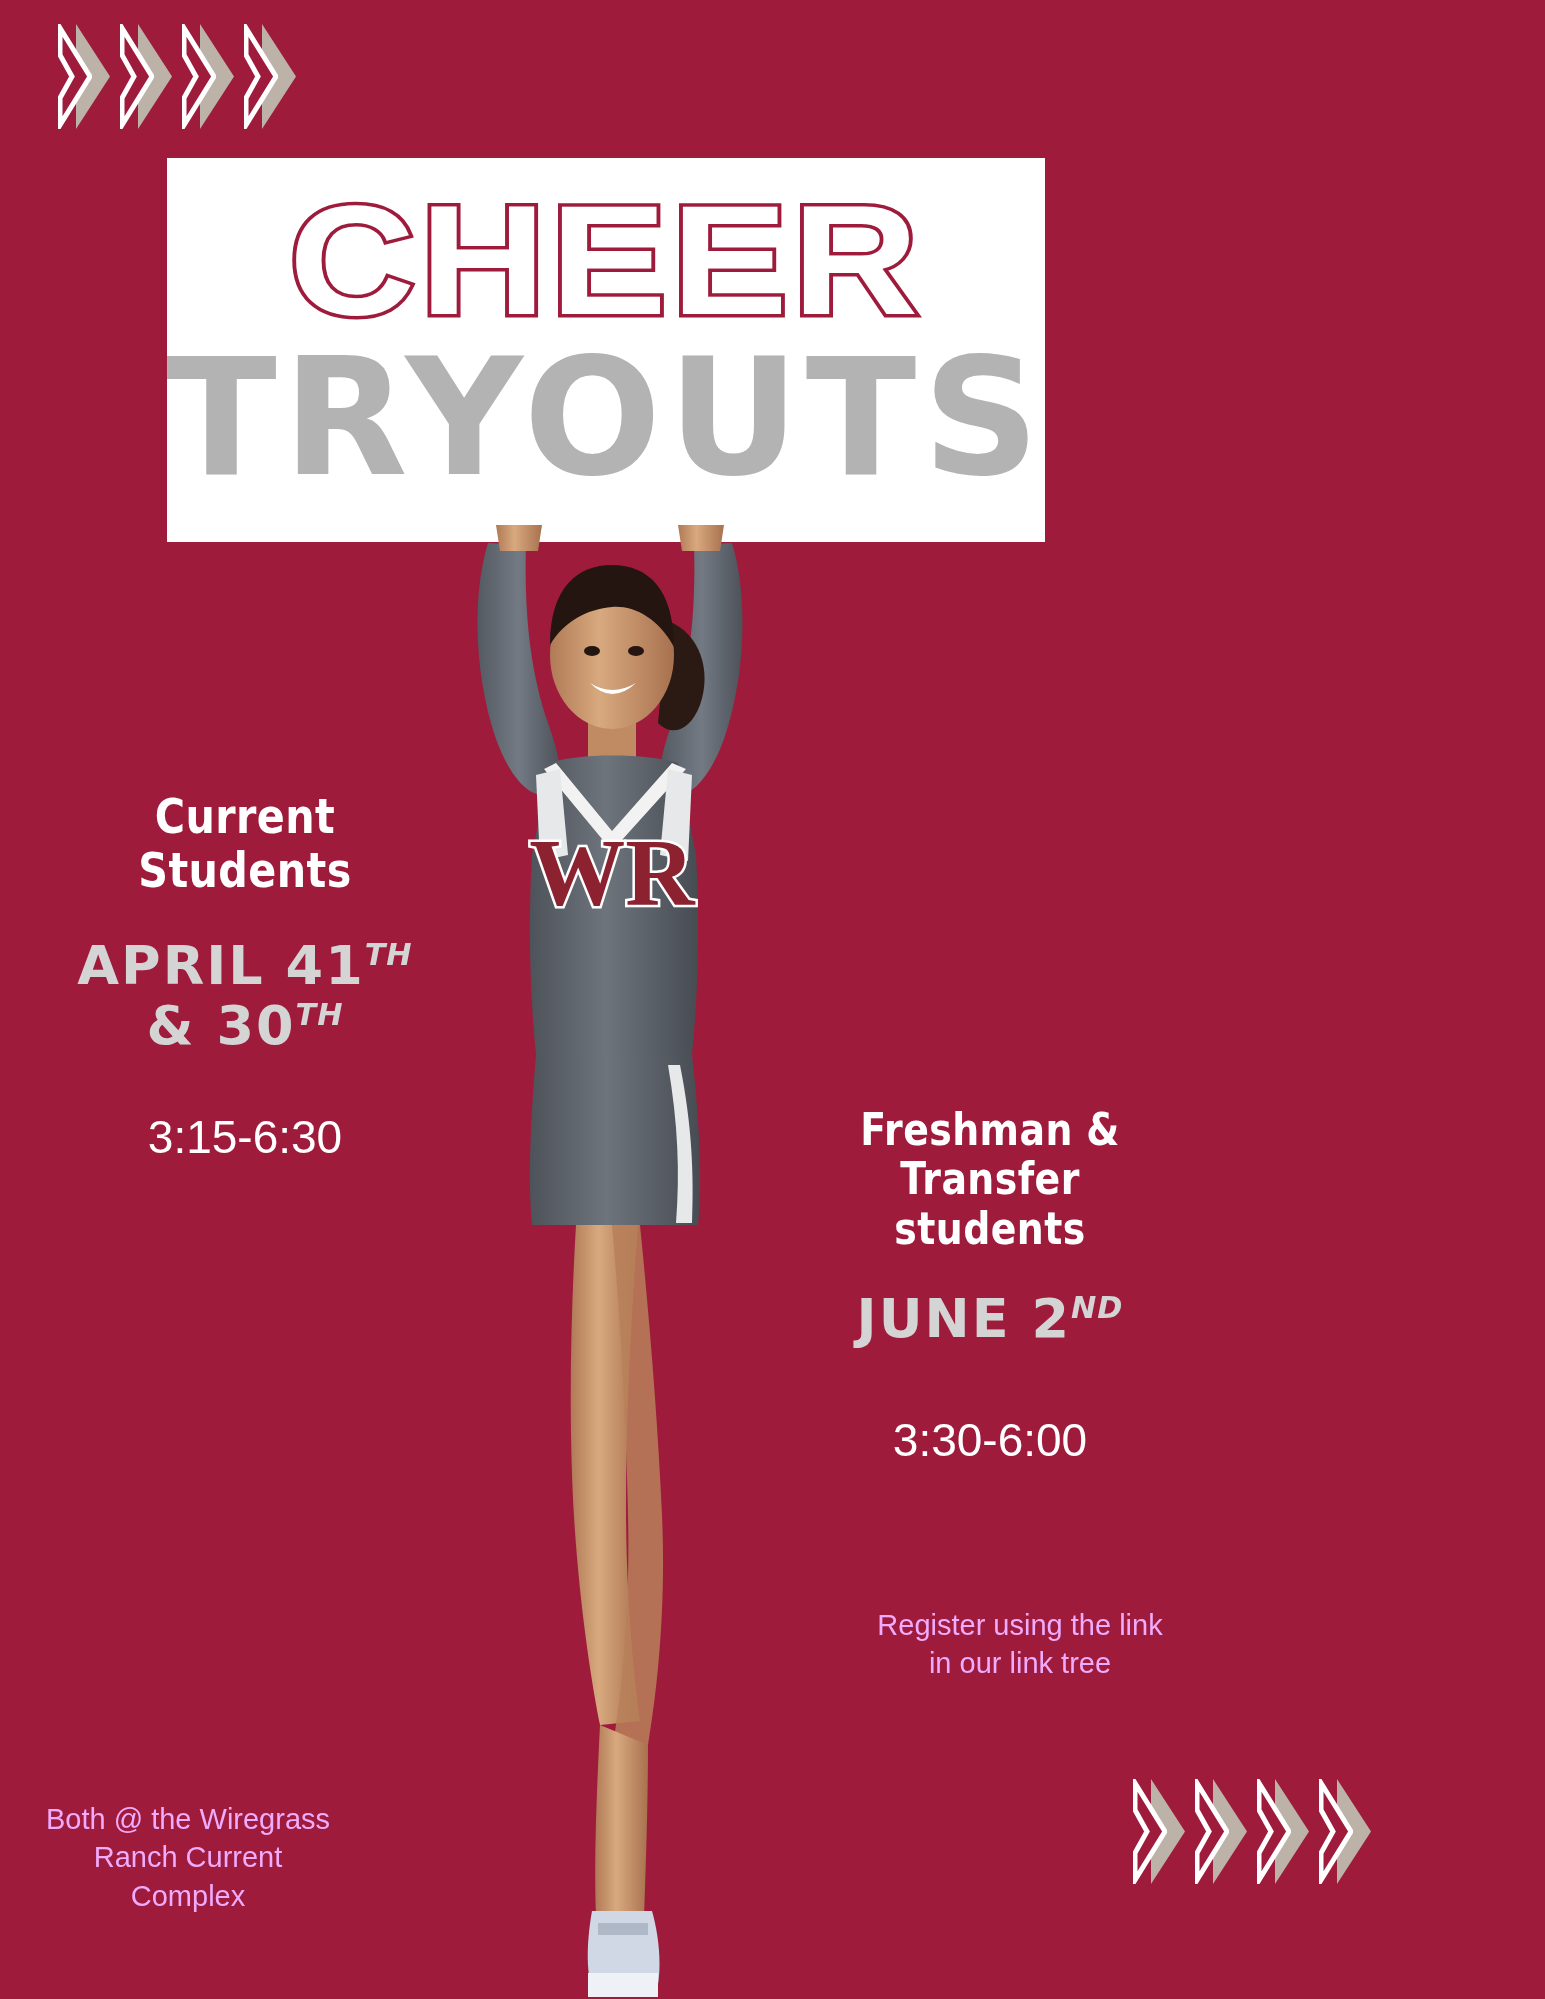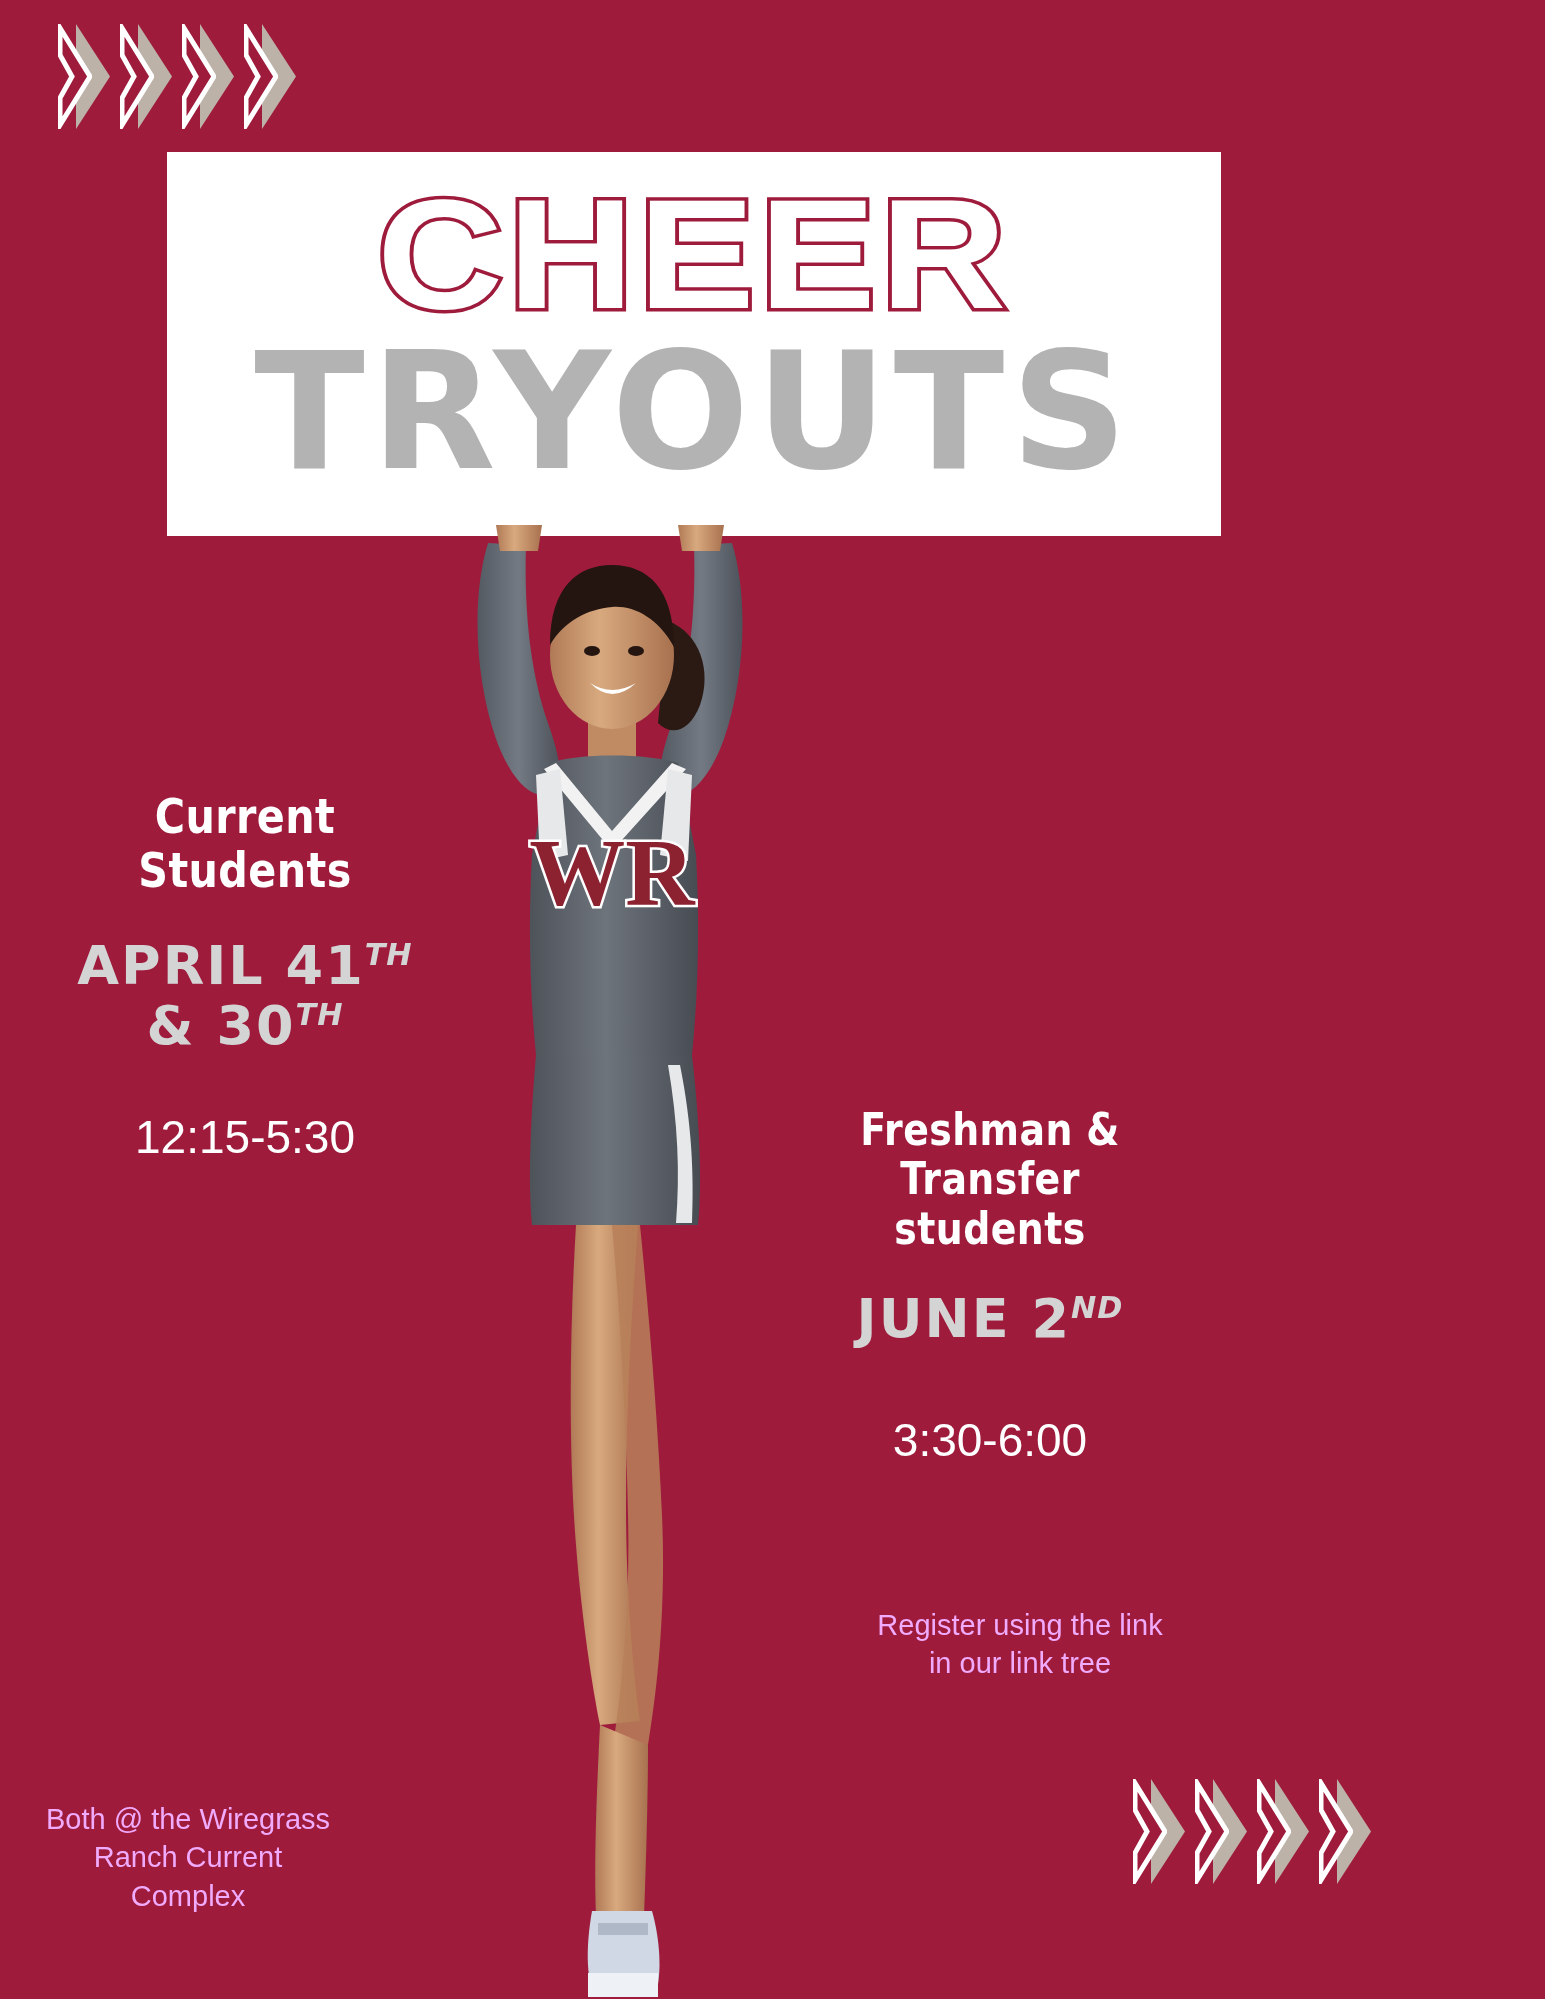--- a/index.html
+++ b/index.html
@@ -44,22 +44,22 @@
 
   
   #chevrons-top-left { left: 58px; top: 24px; }
   
   #chevrons-bottom-right { left: 1133px; top: 1779px; }
 
   
   .title-panel {
     position: absolute;
     left: 167px;
-    top: 152px;
-    width: 1054px;
+    top: 158px;
+    width: 878px;
     height: 384px;
     background: #ffffff;
     box-sizing: border-box;
   }
   .title-cheer {
     position: absolute;
     left: 0;
     top: 24px;
     width: 100%;
     text-align: center;
@@ -282,21 +282,21 @@
       <path d="M198 1398 L248 1398 L248 1410 L198 1410 Z" fill="#aeb8c6"></path>
     </svg>
   </div>
 
   <div class="block" id="left-col">
     <div class="heading-bold">Current Students</div>
     <div class="date-line">
       <span>APRIL 41</span><sup>TH</sup><br>
       <span>&amp; 30</span><sup>TH</sup>
     </div>
-    <div class="time-line">12:15-5:30</div>
+    <div class="time-line">3:15-6:30</div>
   </div>
 
   <div class="block" id="right-col">
     <div class="heading-bold">
       <div>Freshman &amp; Transfer</div>
       <div>students</div>
     </div>
     <div class="date-line">
       <span>JUNE 2</span><sup>ND</sup>
     </div>

